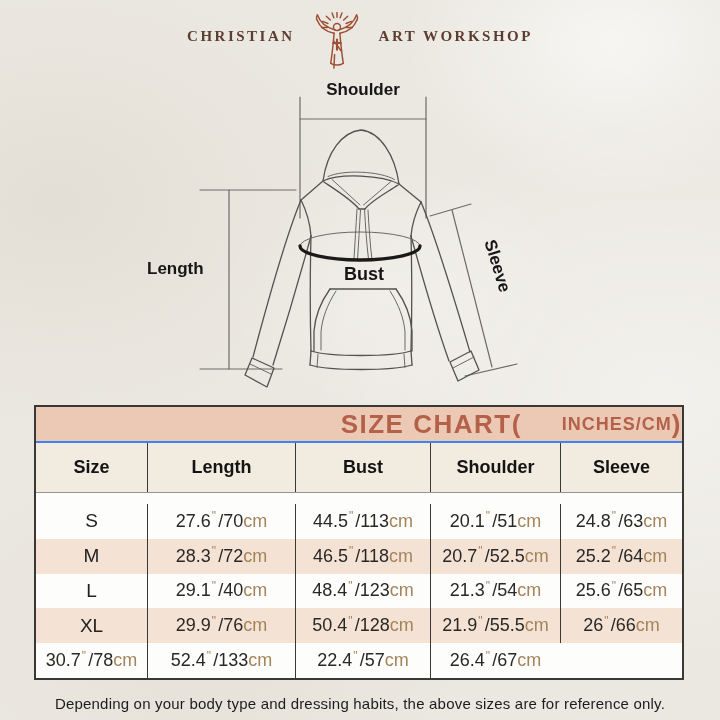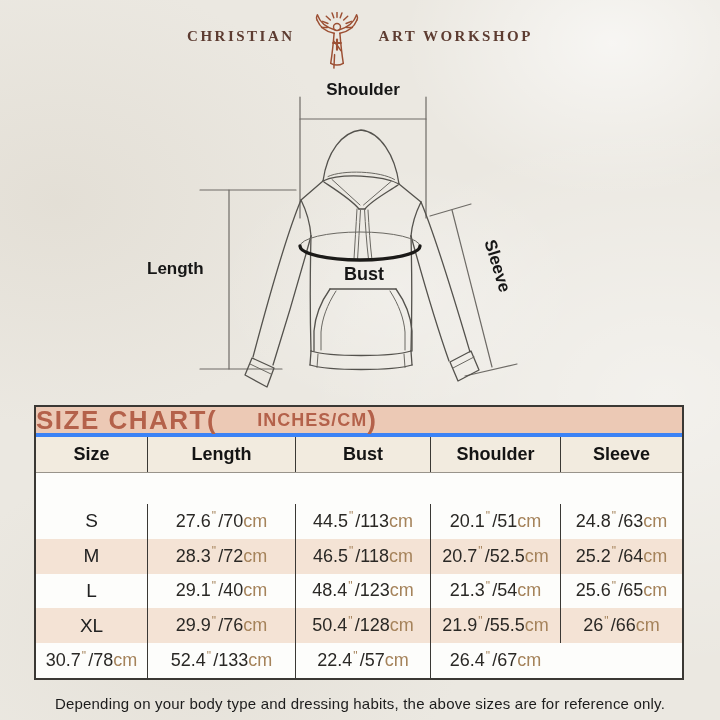--- a/index.html
+++ b/index.html
@@ -34,29 +34,29 @@
   .ms{fill:none;stroke:#6e6b66;stroke-width:1.2;stroke-linecap:round;}
   .logo-stroke{fill:none;stroke:#9c4f33;stroke-width:1.5;stroke-linecap:round;stroke-linejoin:round;}
   .logo-stroke-bold{fill:none;stroke:#9c4f33;stroke-width:2.2;stroke-linecap:round;}
   
   .size-table{
     position:absolute;left:34px;top:405px;width:650px;height:275px;box-sizing:border-box;
     border:2px solid #3a3834;background:#fdfdfb;
     --cols:111px 148px 135px 130px 122px;
   }
   .title-band{
-    height:30px;background:#ecc9b5;border-bottom:4px solid #3b82f6;
-    display:flex;align-items:baseline;justify-content:flex-start;
+    height:36px;background:#ecc9b5;border-bottom:2px solid #3b82f6;
+    display:flex;align-items:baseline;justify-content:flex-end;
     color:#b4614a;font-weight:700;padding-top:0;box-sizing:border-box;
   }
   .title-band{align-items:center;}
   .title-big{font-size:26px;letter-spacing:1.5px;line-height:44px;}
   .title-small{font-size:18px;letter-spacing:1px;line-height:44px;margin-left:40px;}
   .header-row{
-    height:36px;background:#f2ebdf;border-bottom:1px solid #99948b;
+    height:50px;background:#f2ebdf;border-bottom:1px solid #99948b;
     display:grid;grid-template-columns:var(--cols);box-sizing:border-box;
   }
   .header-row .cell{font-size:18px;font-weight:700;color:#141414;}
   .t-rows{position:absolute;left:0;right:0;top:97px;bottom:0;display:flex;flex-direction:column;}
   .t-row{flex:1;display:grid;grid-template-columns:var(--cols);}
   .t-row:nth-child(even){background:#f4e3d5;}
   .cell{display:flex;align-items:center;justify-content:center;white-space:nowrap;}
   .cell + .cell{border-left:1px solid #3a3834;}
   .size-cell{font-size:19px;color:#222;}
   .measure-cell{font-size:18px;color:#2a2825;}

